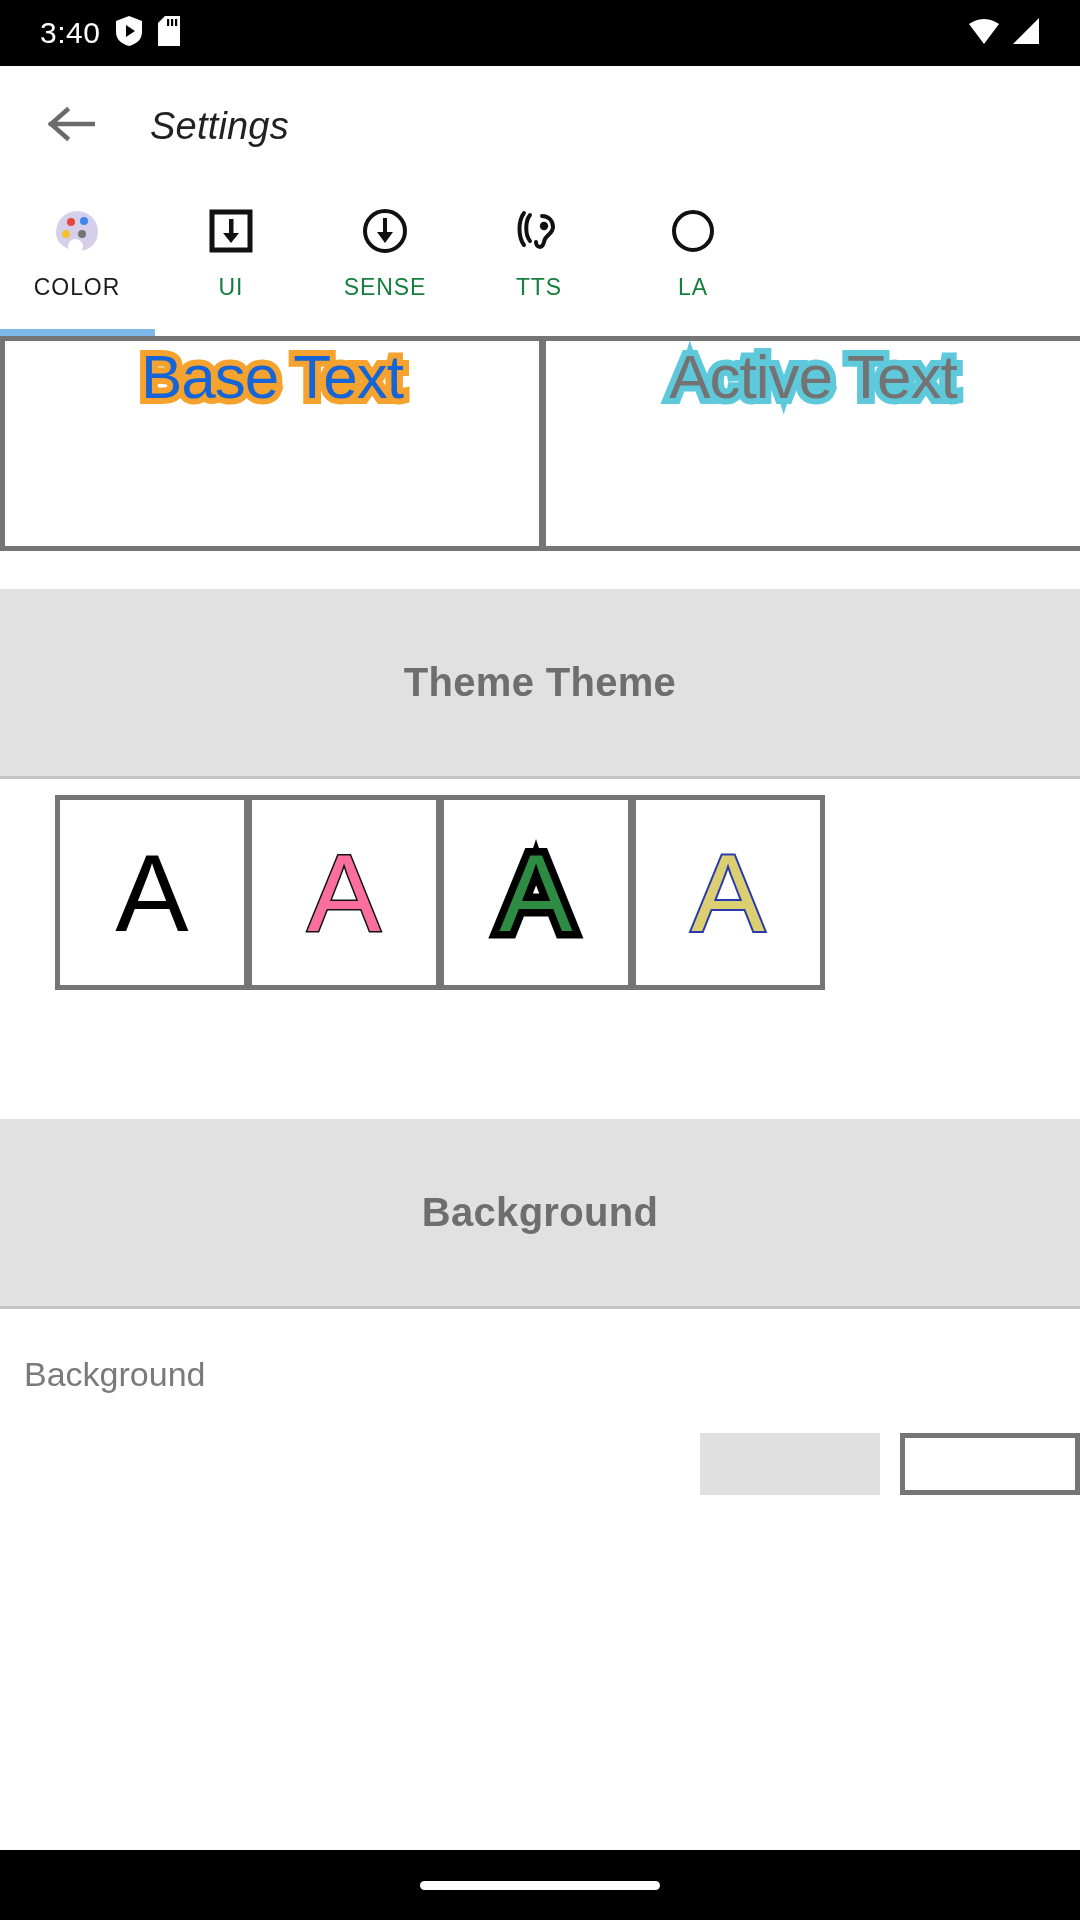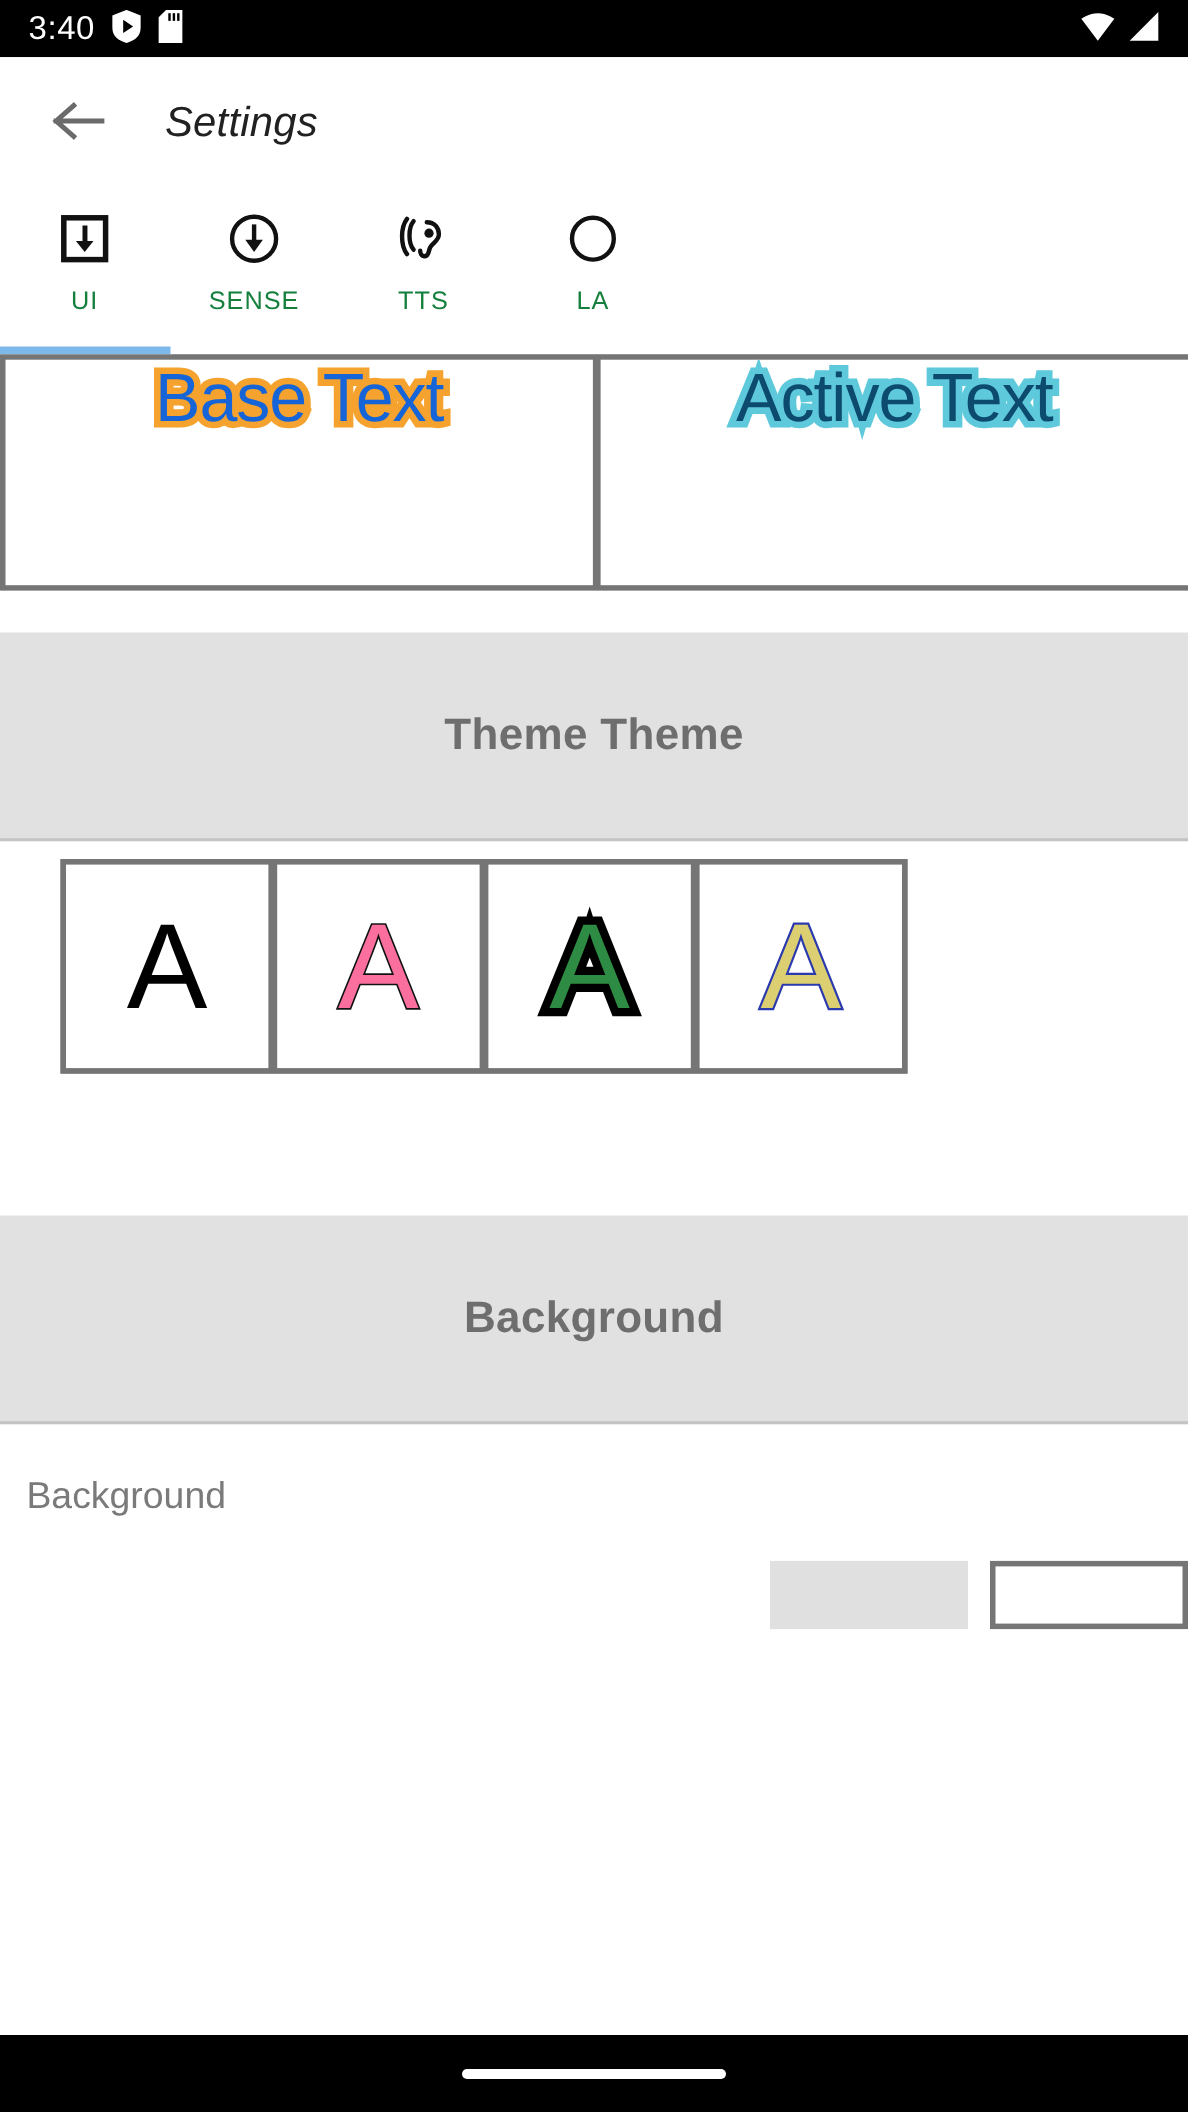--- a/index.html
+++ b/index.html
@@ -5,25 +5,25 @@
   * { box-sizing: border-box; margin: 0; padding: 0; }
   html, body {
     width: 1080px; height: 1920px;
     background: #ffffff;
     font-family: "Liberation Sans", sans-serif;
     overflow: hidden;
   }
 
   
   .status-bar {
-    height: 52px;
+    height: 66px;
     background: #000000;
     display: flex;
     align-items: center;
-    padding: 0 26px;
+    padding: 0 40px;
     color: #ffffff;
     gap: 12px;
   }
   .status-left { display: flex; align-items: center; gap: 16px; }
   .status-clock { font-size: 30px; letter-spacing: 0.5px; }
   .status-right { margin-left: auto; display: flex; align-items: center; gap: 10px; }
 
   
   .app-bar {
     height: 120px;
@@ -128,21 +128,21 @@
     font-weight: 400;
     white-space: nowrap;
     letter-spacing: -1px;
   }
   .base-text {
     color: #1565D8;
     -webkit-text-stroke: 12px #F5A32E;
     paint-order: stroke fill;
   }
   .active-text {
-    color: #0c4a6e;
+    color: #737373;
     -webkit-text-stroke: 12px #5FC9DC;
     paint-order: stroke fill;
   }
 
   
   .section-header {
     background: #E1E1E1;
     height: 190px;
     display: flex;
     align-items: center;
@@ -271,20 +271,33 @@
       <svg width="48" height="40" viewBox="0 0 48 40">
         <path d="M20 6 L4 20 L20 34 M4 20 H46" stroke="#6b6b6b" stroke-width="4.5" fill="none" stroke-linecap="square" stroke-linejoin="miter"></path>
       </svg>
     </span>
   </div>
   <div class="app-title">Settings</div>
 </div>
 
 <div class="tab-strip">
 
+  <div class="tab active">
+    <span class="tab-icon">
+      <span class="palette">
+        <span class="blob"></span>
+        <span class="notch"></span>
+        <span class="dot dot-r"></span>
+        <span class="dot dot-b"></span>
+        <span class="dot dot-y"></span>
+        <span class="dot dot-g"></span>
+      </span>
+    </span>
+    <span class="tab-label">COLOR</span>
+  </div>
 
   <div class="tab">
     <span class="tab-icon">
       <svg width="44" height="44" viewBox="0 0 44 44">
         <rect x="3" y="3" width="38" height="38" fill="none" stroke="#111" stroke-width="5"></rect>
         <rect x="20" y="10" width="4.5" height="17" fill="#111"></rect>
         <path d="M14 24 L22 34 L30 24 Z" fill="#111"></path>
       </svg>
     </span>
     <span class="tab-label">UI</span>

